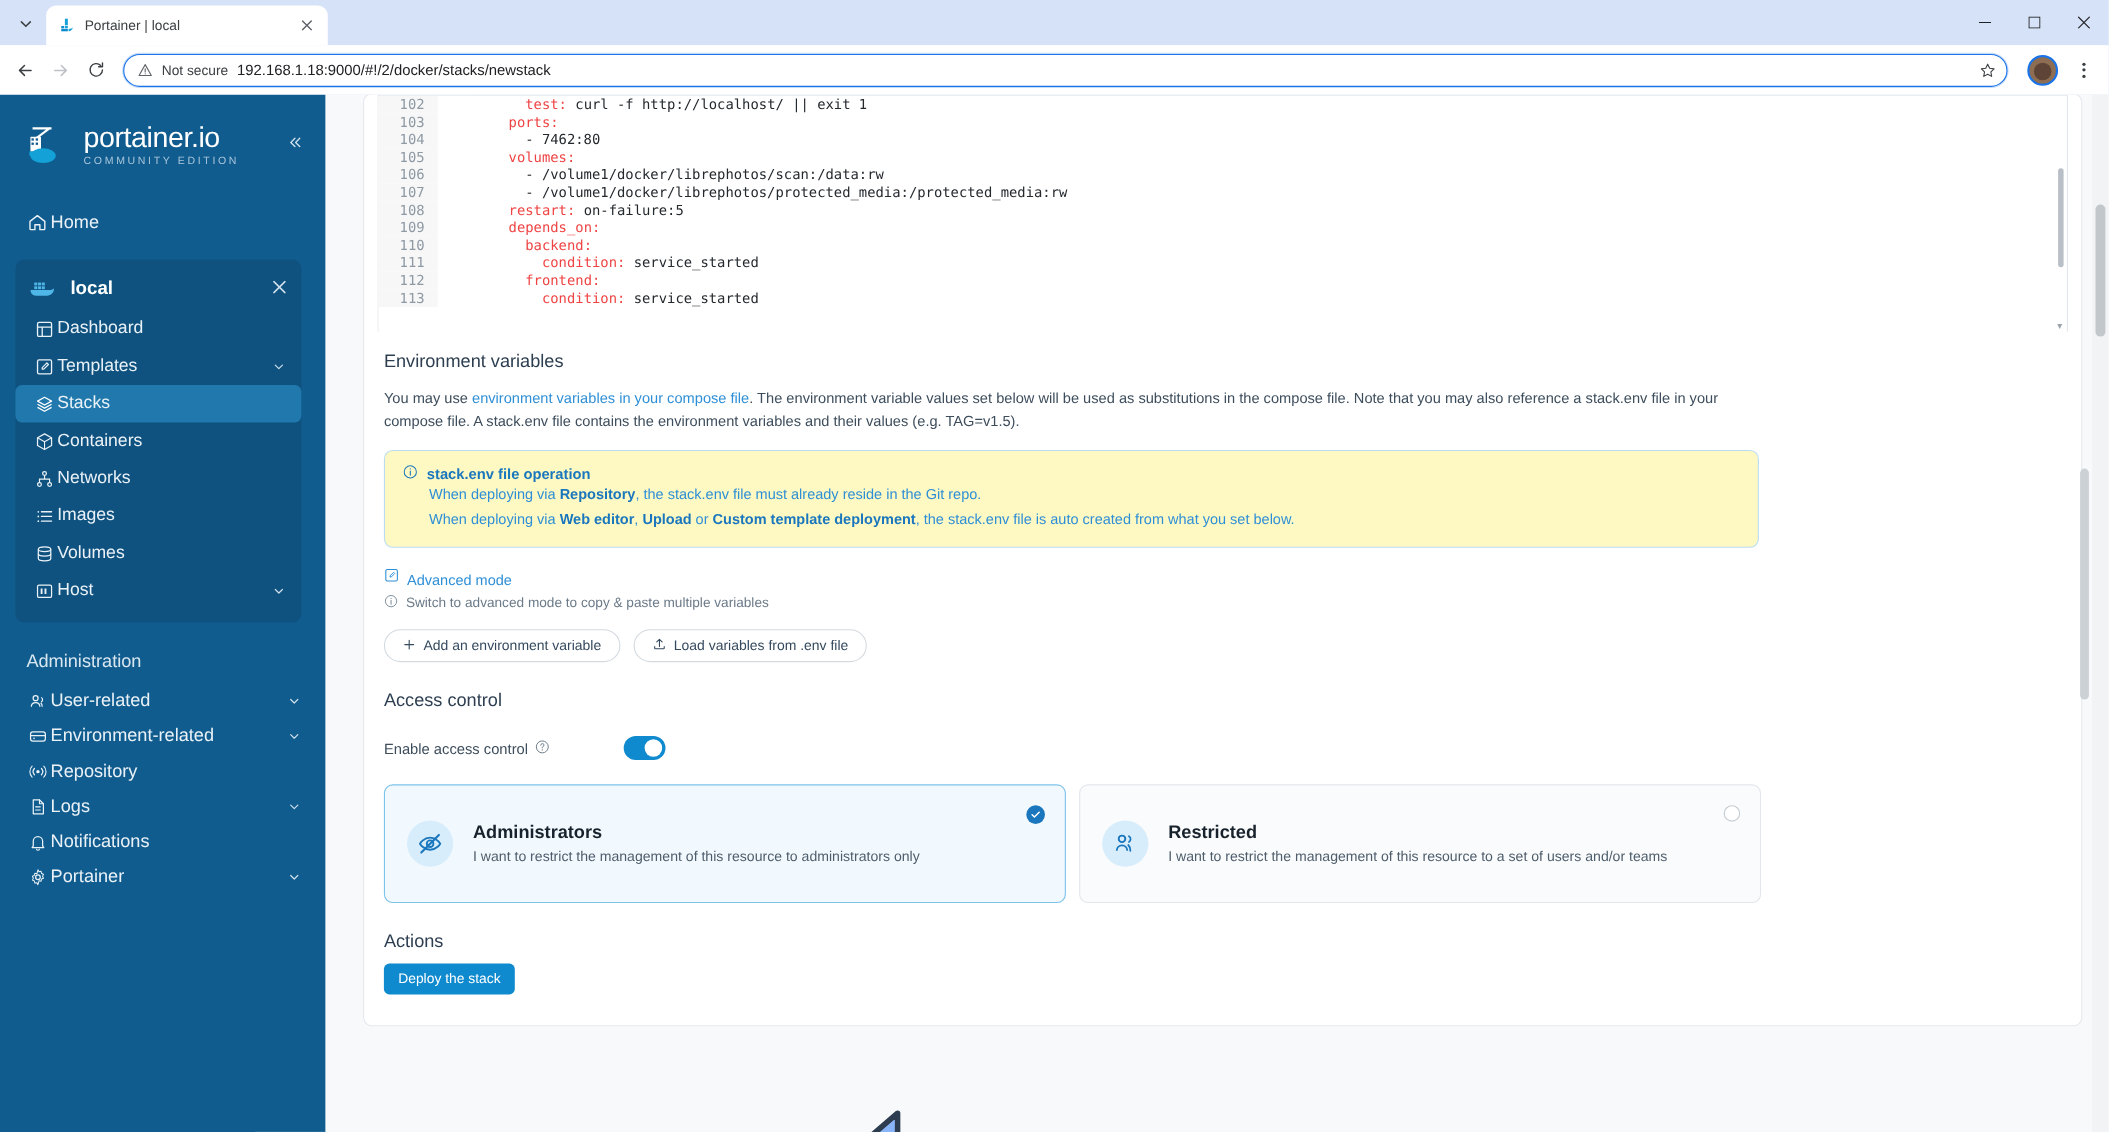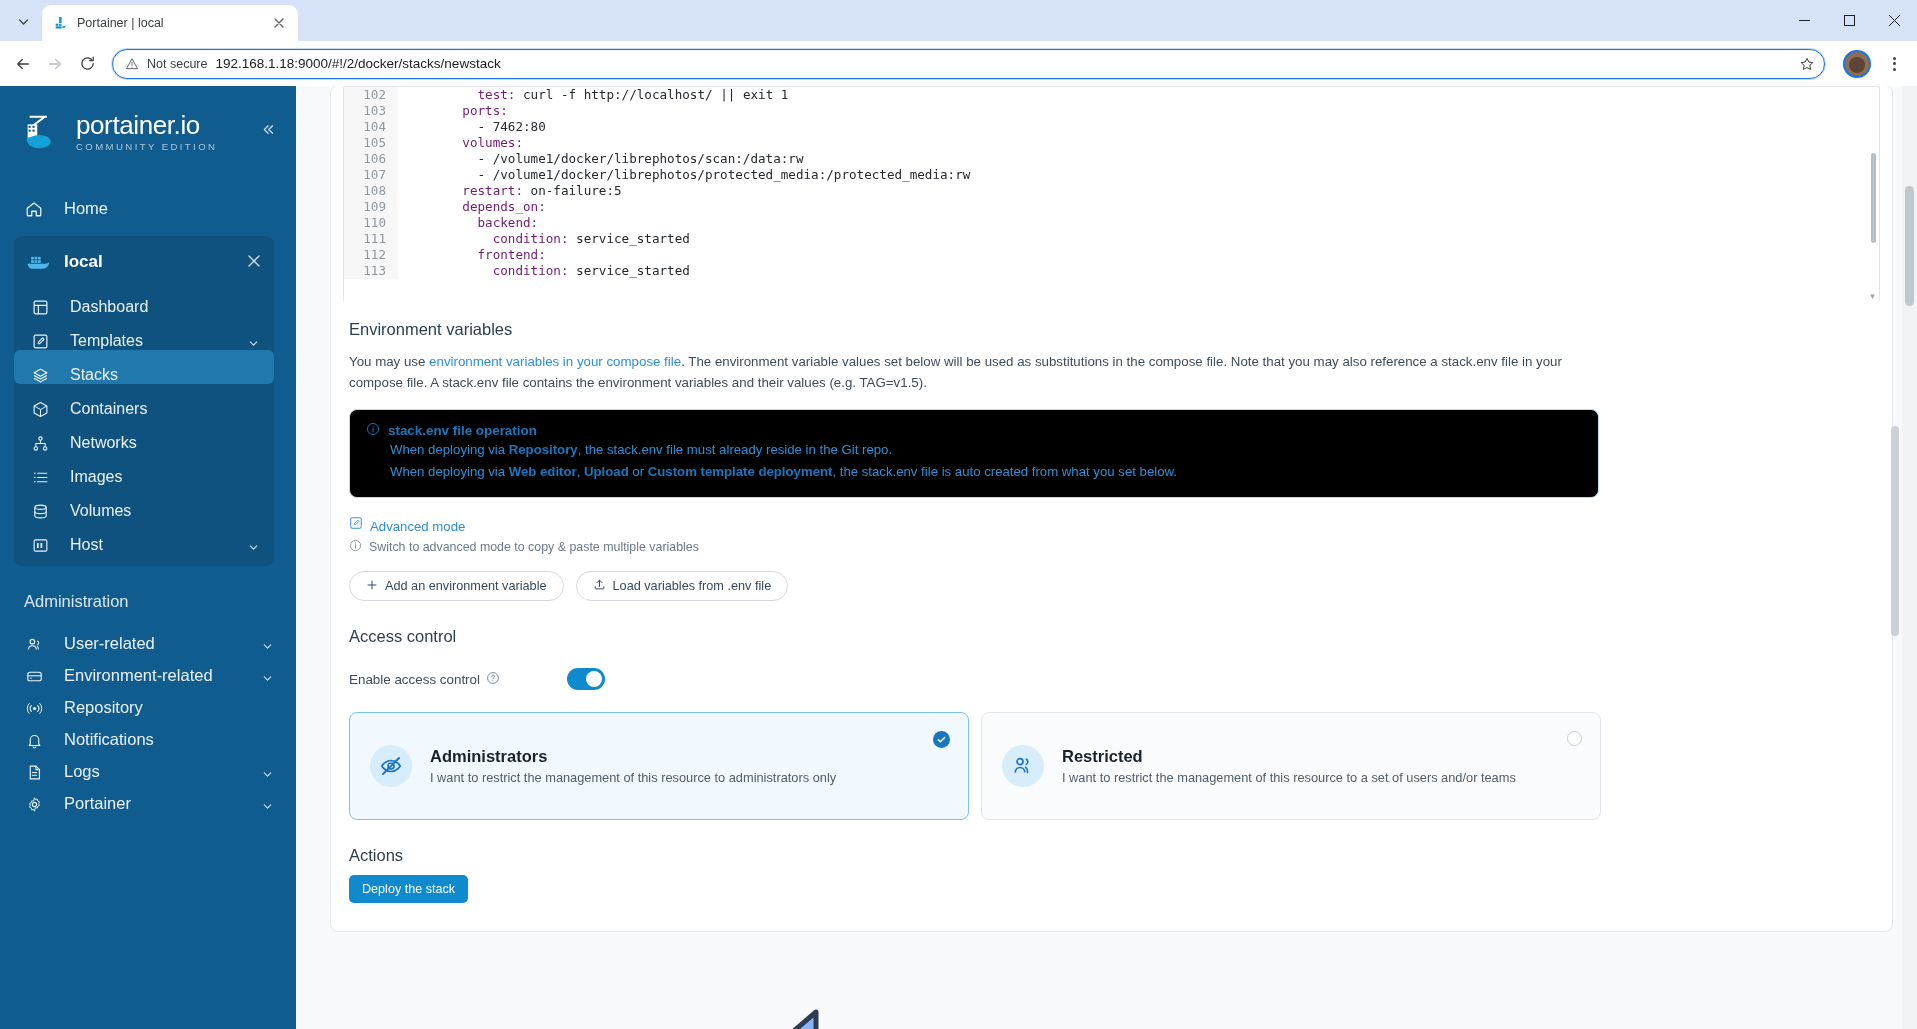--- a/index.html
+++ b/index.html
@@ -82,21 +82,21 @@
   .brand-logo { width:46px; height:46px; flex:0 0 46px; }
   .brand-text { line-height:1; }
   .brand-name { font-size: 26px; font-weight:400; letter-spacing:-.4px; color:#fff; }
   .brand-sub { font-size: 9.6px; letter-spacing: 2.4px; color:#a9c6db; margin-top:4px; }
   .collapse-btn {
     position:absolute; right:18px; top:32px; width:22px; height:22px;
     display:flex; align-items:center; justify-content:center; color:#cfe0ec; font-size:15px;
   }
 
   .nav-item {
-    height: 32px; display:flex; align-items:flex-end; gap: 20px;
+    height: 32px; display:flex; align-items:center; gap: 2px;
     padding-left: 24px; font-size: 16.5px; color:#eaf2f8; margin: 0 0 0 0;
     position:relative;
   }
   .nav-item .ico { width: 20px; flex:0 0 20px; display:flex; align-items:center; justify-content:center; }
   .nav-item .chev { margin-left:auto; margin-right: 22px; color:#cfe0ec; display:flex; }
 
   .nav-home { margin-top: 8px; margin-bottom: 18px; }
 
   .env-group {
     background:#0f527f; margin: 0 22px 0 14px; border-radius: 8px; padding: 6px 0 12px 0;
@@ -130,37 +130,37 @@
     border-radius: 2px;
   }
   .code-rows { font-family: "DejaVu Sans Mono", monospace; font-size: 12.6px; line-height: 16px; }
   .code-row { display:flex; height:16px; }
   .ln {
     width: 54px; flex:0 0 54px; text-align:right; padding-right: 12px; color:#8e99a4;
     background:#f7f7f7; user-select:none;
   }
   .code-gut { width: 34px; flex:0 0 34px; background:#fff; }
   .ctext { white-space:pre; color:#24292e; }
-  .tok-key { color:#701a75; }
+  .tok-key { color:#ef4444; }
   .tok-plain { color:#24292e; }
   .editor-scroll {
     position:absolute; right:3px; top:66px; width:5px; height:90px;
     background:#b9bfc6; border-radius:3px;
   }
   .editor-arrow {
     position:absolute; right:1px; bottom:1px; width:11px; height:11px;
     color:#9aa2aa; font-size:9px; display:flex; align-items:center; justify-content:center;
   }
 
   h3.sec-title { font-size: 16.5px; font-weight:400; color:#2c3e50; padding: 18px 0 12px 0; }
   .para { font-size: 13.3px; line-height: 21px; color:#3d4d5c; max-width: 1250px; }
   .lnk { color:#2f8fd6; text-decoration:none; }
 
   .infobox {
-    border: 1px solid #b9dcf4; background:#000000; border-radius:8px;
+    border: 1px solid #b9dcf4; background:#fef9c3; border-radius:8px;
     padding: 12px 16px 14px 16px; margin-top: 16px; max-width:1250px;
   }
   .infobox-title {
     font-size: 13.4px; font-weight:700; color:#1b77bd; display:flex; align-items:center; gap:8px;
   }
   .infobox-line { font-size: 13.2px; color:#2f8fd6; line-height: 22px; padding-left: 24px; }
   .infobox-line b { color:#1b77bd; }
 
   .adv-mode { display:flex; align-items:flex-end; gap:7px; margin-top: 18px; }
   .adv-mode a { font-size: 13.2px; color:#2f8fd6; text-decoration:none; }
@@ -515,40 +515,40 @@
               <path d="M7.5 8a6 6 0 0 0 0 8M16.5 8a6 6 0 0 1 0 8" fill="none" stroke="#eaf2f8" stroke-width="1.6" stroke-linecap="round"></path>
               <path d="M4.5 5a10 10 0 0 0 0 14M19.5 5a10 10 0 0 1 0 14" fill="none" stroke="#eaf2f8" stroke-width="1.4" stroke-linecap="round"></path>
             </svg>
         </span>
         <span>Repository</span>
       </div>
 
       <div class="nav-item" style="height:32px">
         <span class="ico">
           <svg width="17" height="17" viewBox="0 0 24 24">
-              <path d="M6 17V11a6 6 0 0 1 12 0v6l1.5 2H4.5z" fill="none" stroke="#eaf2f8" stroke-width="1.6" stroke-linejoin="round"></path>
-              <path d="M10 20.5a2 2 0 0 0 4 0" fill="none" stroke="#eaf2f8" stroke-width="1.5"></path>
-            </svg>
-        </span>
-        <span>Notifications</span>
-      </div>
-
-      <div class="nav-item" style="height:32px">
-        <span class="ico">
-          <svg width="17" height="17" viewBox="0 0 24 24">
               <path d="M6 3h8l5 5v13H6z" fill="none" stroke="#eaf2f8" stroke-width="1.6" stroke-linejoin="round"></path>
               <path d="M14 3v5h5M9 12h6M9 16h6" fill="none" stroke="#eaf2f8" stroke-width="1.5" stroke-linecap="round"></path>
             </svg>
         </span>
         <span>Logs</span>
         <span class="chev">
           <svg width="13" height="13" viewBox="0 0 24 24">
               <path d="M6 9l6 6 6-6" fill="none" stroke="#cfe0ec" stroke-width="2" stroke-linecap="round" stroke-linejoin="round"></path>
             </svg>
         </span>
+      </div>
+
+      <div class="nav-item" style="height:32px">
+        <span class="ico">
+          <svg width="17" height="17" viewBox="0 0 24 24">
+              <path d="M6 17V11a6 6 0 0 1 12 0v6l1.5 2H4.5z" fill="none" stroke="#eaf2f8" stroke-width="1.6" stroke-linejoin="round"></path>
+              <path d="M10 20.5a2 2 0 0 0 4 0" fill="none" stroke="#eaf2f8" stroke-width="1.5"></path>
+            </svg>
+        </span>
+        <span>Notifications</span>
       </div>
 
       <div class="nav-item" style="height:32px">
         <span class="ico">
           <svg width="17" height="17" viewBox="0 0 24 24">
               <circle cx="12" cy="12" r="3" fill="none" stroke="#eaf2f8" stroke-width="1.6"></circle>
               <path d="M12 2.5l1.3 2.4 2.7-.5.6 2.7 2.5 1.1-1.2 2.5 1.2 2.5-2.5 1.1-.6 2.7-2.7-.5L12 21.5l-1.3-2.5-2.7.5-.6-2.7-2.5-1.1 1.2-2.5-1.2-2.5 2.5-1.1.6-2.7 2.7.5z" fill="none" stroke="#eaf2f8" stroke-width="1.3" stroke-linejoin="round"></path>
             </svg>
         </span>
         <span>Portainer</span>

